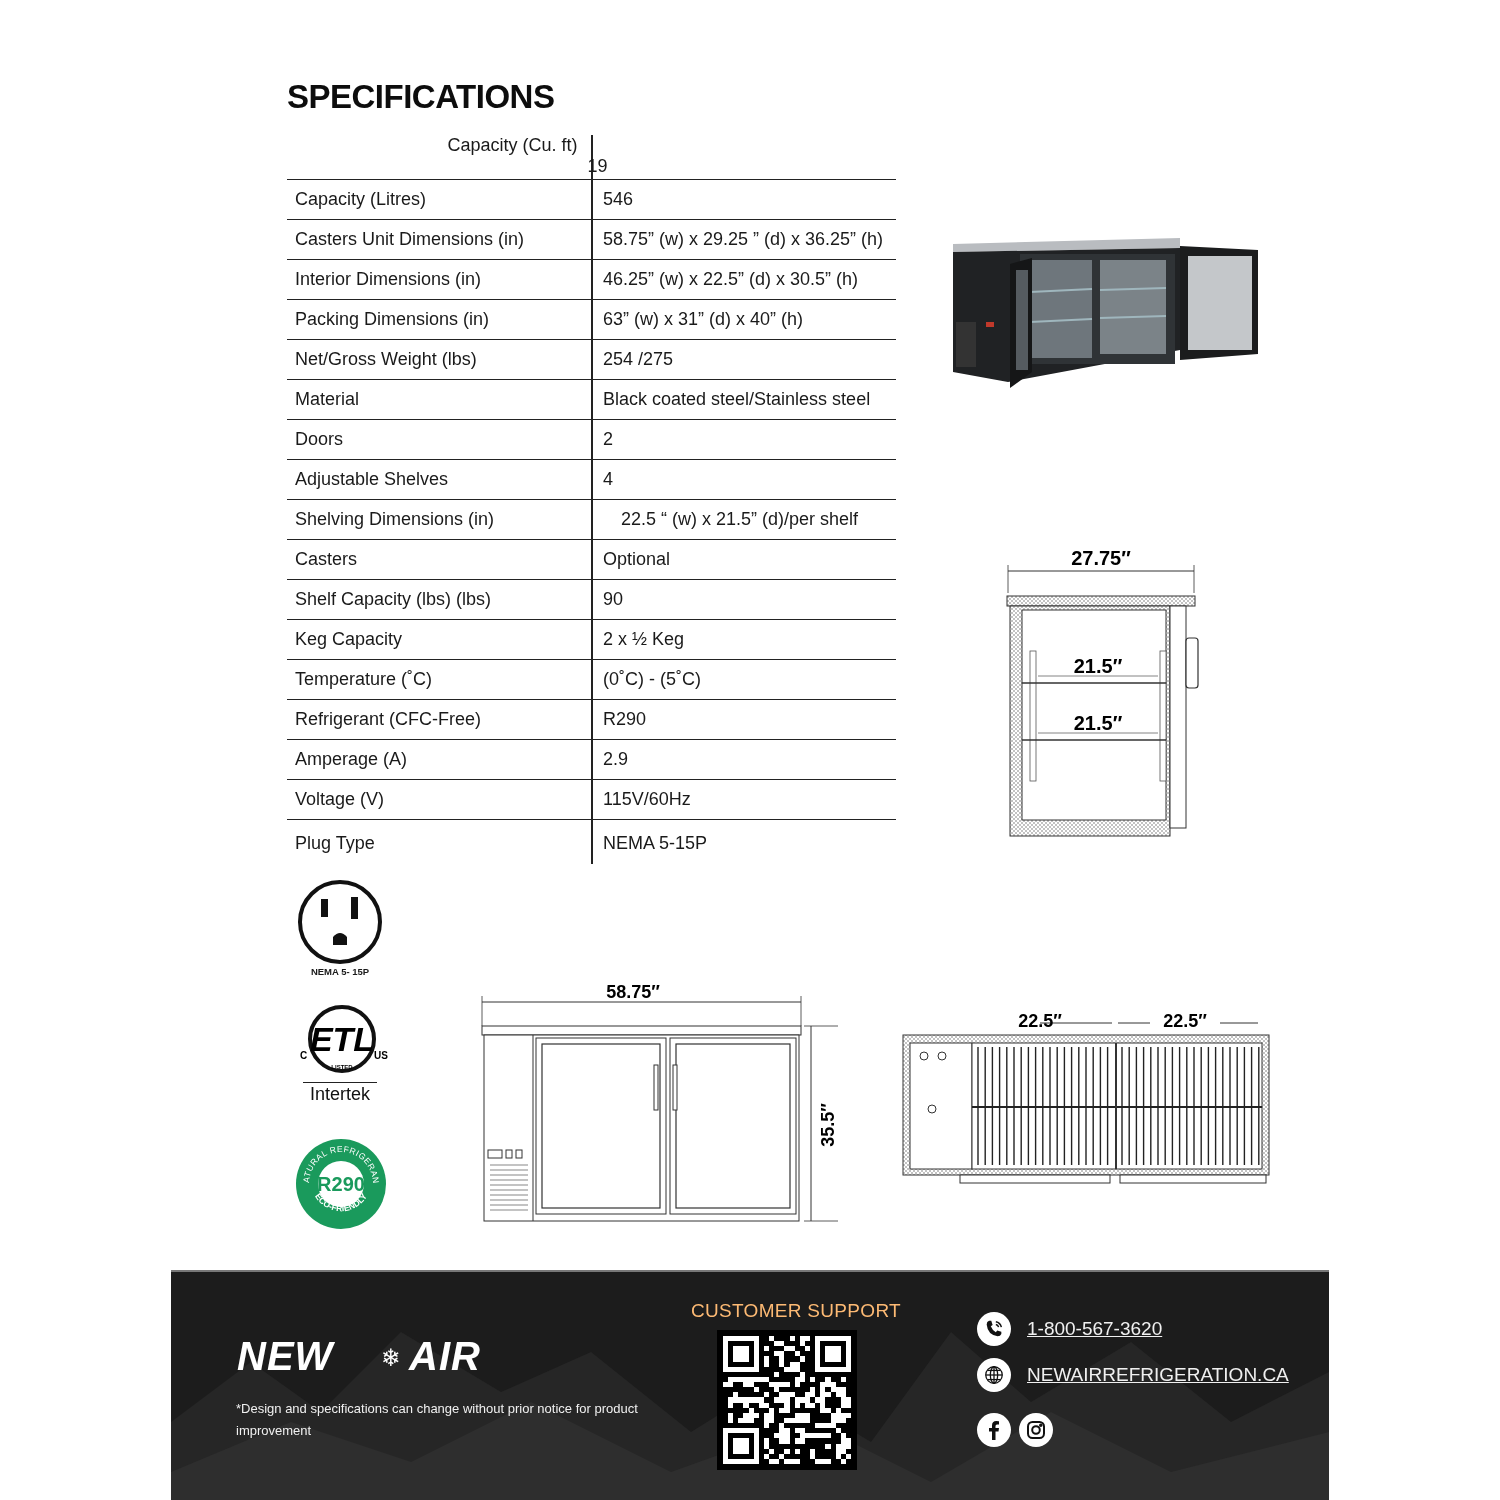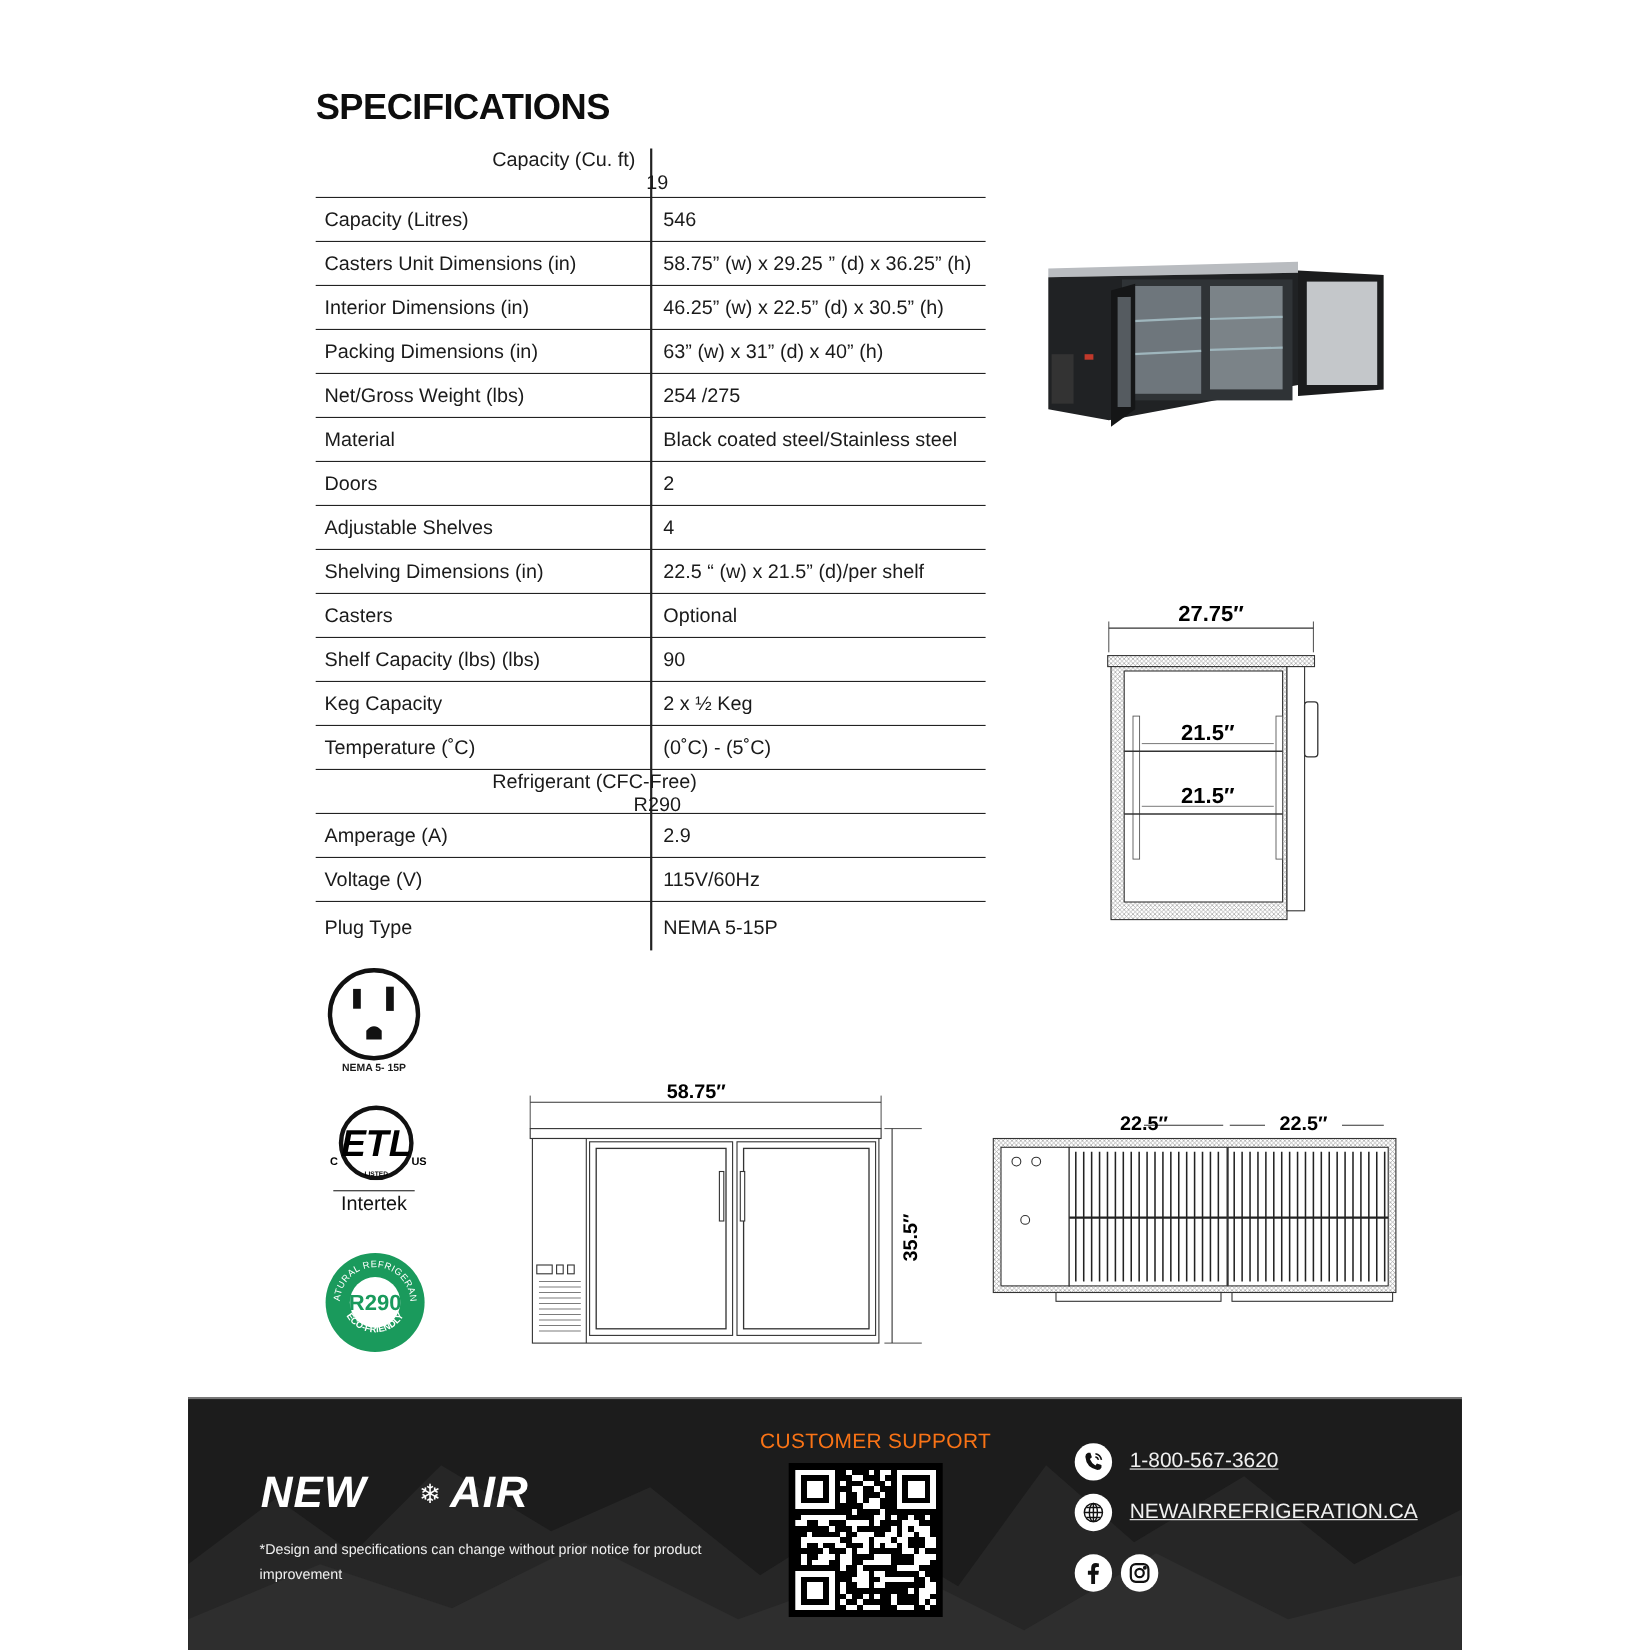--- a/index.html
+++ b/index.html
@@ -29,21 +29,21 @@
     .r290 { position: absolute; left: 295px; top: 1138px; width: 92px; height: 92px; }
 
     .front-diag { position: absolute; left: 478px; top: 980px; width: 370px; height: 248px; }
     .top-diag { position: absolute; left: 900px; top: 1005px; width: 372px; height: 195px; }
 
     
     .footer { position: absolute; left: 171px; top: 1270px; width: 1158px; height: 230px; background: #1c1c1c; border-top: 2px solid #777; overflow: hidden; }
     .footer .mountains { position: absolute; left: 0; top: 0; width: 1158px; height: 230px; }
     .brand { position: absolute; left: 66px; top: 64px; width: 282px; height: 40px; }
     .disclaimer { position: absolute; left: 65px; top: 126px; width: 440px; font-size: 13px; line-height: 22px; color: #f0f0f0; }
-    .cs-label { position: absolute; left: 520px; top: 28px; font-size: 19px; color: #f97316; letter-spacing: 0.3px; }
+    .cs-label { position: absolute; left: 520px; top: 28px; font-size: 19px; color: #fdba74; letter-spacing: 0.3px; }
     .qr { position: absolute; left: 546px; top: 58px; width: 140px; height: 140px; background: #000; padding: 6px; }
     .contact { position: absolute; left: 806px; display: flex; align-items: center; gap: 16px; color: #f0f0f0; }
     .contact .circle { width: 34px; height: 34px; border-radius: 50%; background: #fff; display: flex; align-items: center; justify-content: center; }
     .contact a { color: #f0f0f0; text-decoration: underline; font-size: 19px; }
     .phone { top: 40px; align-items: center; }
     .web { top: 86px; }
     .social { position: absolute; left: 806px; top: 141px; display: flex; gap: 8px; }
     .social .circle { width: 34px; height: 34px; border-radius: 50%; background: #fff; display: flex; align-items: center; justify-content: center; }
   </style>
 </head>
@@ -82,41 +82,41 @@
       <div class="val">Black coated steel/Stainless steel</div>
     </div>
     <div class="spec-row" style="height: 40px;">
       <div class="lbl">Doors</div>
       <div class="val">2</div>
     </div>
     <div class="spec-row" style="height: 40px;">
       <div class="lbl">Adjustable Shelves</div>
       <div class="val">4</div>
     </div>
-    <div class="spec-row" style="height: 40px;">
+    <div class="spec-row" style="height: 40px; gap: 18px;">
       <div class="lbl">Shelving Dimensions (in)</div>
       <div class="val">22.5 “ (w) x 21.5” (d)/per shelf</div>
     </div>
     <div class="spec-row" style="height: 40px;">
       <div class="lbl">Casters</div>
       <div class="val">Optional</div>
     </div>
     <div class="spec-row" style="height: 40px;">
       <div class="lbl">Shelf Capacity (lbs) (lbs)</div>
       <div class="val">90</div>
     </div>
     <div class="spec-row" style="height: 40px;">
       <div class="lbl">Keg Capacity</div>
       <div class="val">2 x ½ Keg</div>
     </div>
     <div class="spec-row" style="height: 40px;">
       <div class="lbl">Temperature (˚C)</div>
       <div class="val">(0˚C) - (5˚C)</div>
     </div>
-    <div class="spec-row" style="height: 40px; flex-direction: column;">
+    <div class="spec-row" style="height: 40px;">
       <div class="lbl">Refrigerant (CFC-Free)</div>
       <div class="val">R290</div>
     </div>
     <div class="spec-row" style="height: 40px;">
       <div class="lbl">Amperage (A)</div>
       <div class="val">2.9</div>
     </div>
     <div class="spec-row" style="height: 40px;">
       <div class="lbl">Voltage (V)</div>
       <div class="val">115V/60Hz</div>

